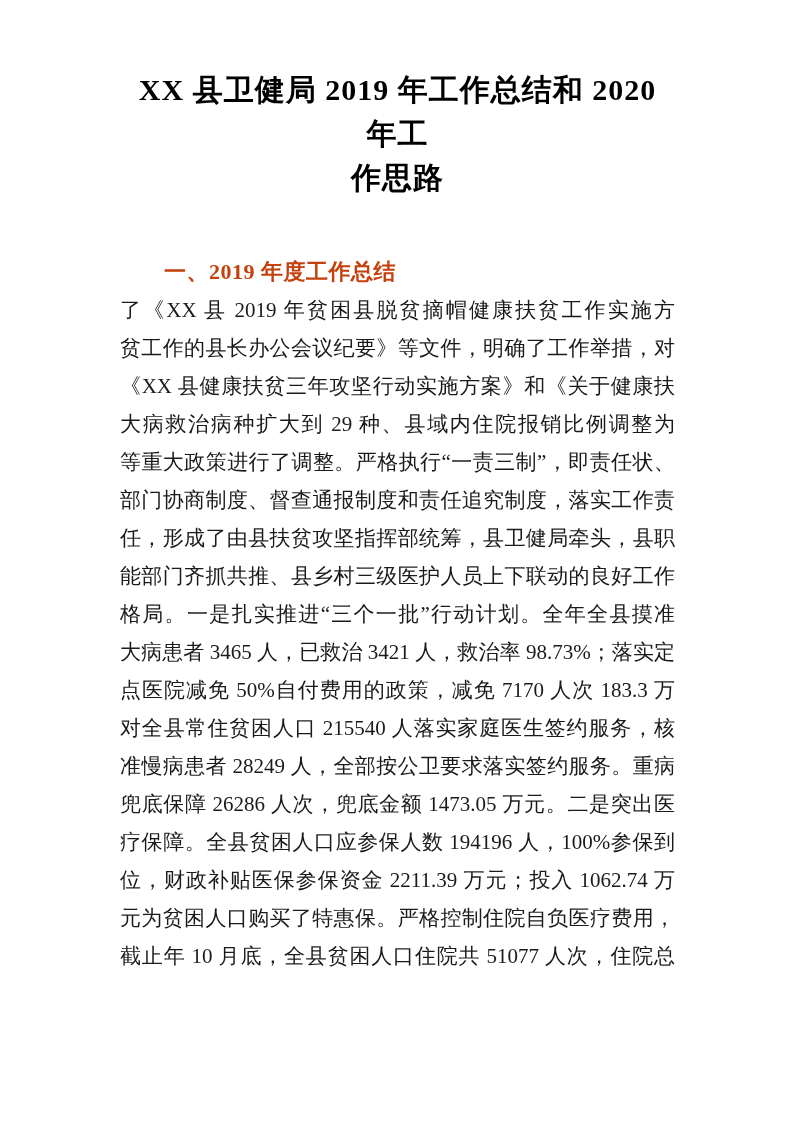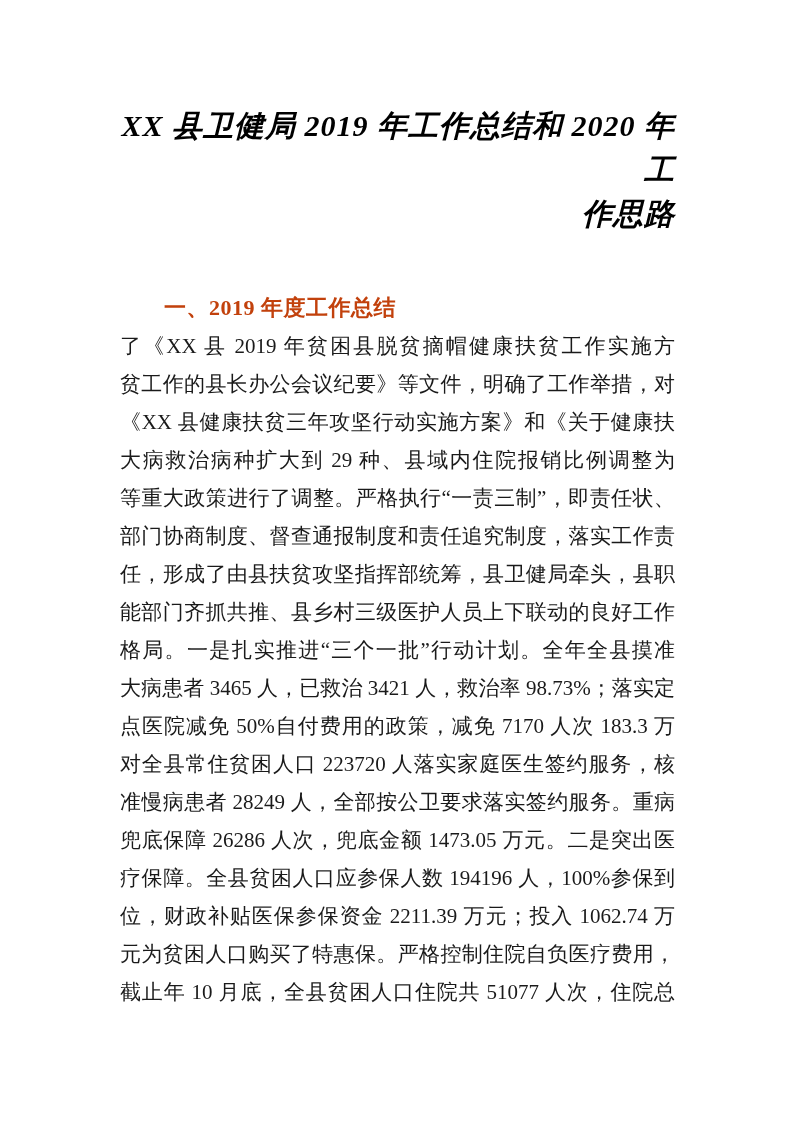--- a/index.html
+++ b/index.html
@@ -11,29 +11,28 @@
     position: relative;
     width: 793px;
     height: 1122px;
     background: #ffffff;
     color: #000000;
     overflow: hidden;
     box-sizing: border-box;
     padding: 0 118px 0 120px;
   }
   .doc-title {
-    margin-top: 104px;
-    text-align: right;
+    margin-top: 68px;
+    text-align: center;
     font-family: "Liberation Serif", "DejaVu Serif", serif;
     font-weight: 700;
     font-size: 30px;
     line-height: 44px;
     letter-spacing: 1px;
     color: #000000;
-    font-style: italic;
   }
   .section-heading {
     margin-top: 53px;
     padding-left: 44px;
     font-family: Liberation Serif, serif;
     font-weight: 700;
     font-size: 22px;
     line-height: 38px;
     letter-spacing: 0.5px;
     color: #c2410c;
@@ -77,21 +76,21 @@
       <div class="text-line"><span>贫工作的县长办公会议纪要》等文件，明确了工作举措，对</span></div>
       <div class="text-line"><span>《XX 县健康扶贫三年攻坚行动实施方案》和《关于健康扶</span></div>
       <div class="text-line"><span>大病救治病种扩大到 29 种、县域内住院报销比例调整为 85%</span></div>
       <div class="text-line"><span>等重大政策进行了调整。严格执行“一责三制”，即责任状、</span></div>
       <div class="text-line"><span>部门协商制度、督查通报制度和责任追究制度，落实工作责</span></div>
       <div class="text-line"><span>任，形成了由县扶贫攻坚指挥部统筹，县卫健局牵头，县职</span></div>
       <div class="text-line"><span>能部门齐抓共推、县乡村三级医护人员上下联动的良好工作</span></div>
       <div class="text-line"><span>格局。一是扎实推进“三个一批”行动计划。全年全县摸准</span></div>
       <div class="text-line"><span>大病患者 3465 人，已救治 3421 人，救治率 98.73%；落实定</span></div>
       <div class="text-line"><span>点医院减免 50%自付费用的政策，减免 7170 人次 183.3 万元。</span></div>
-      <div class="text-line"><span>对全县常住贫困人口 223720 人落实家庭医生签约服务，核</span></div>
+      <div class="text-line"><span>对全县常住贫困人口 215540 人落实家庭医生签约服务，核</span></div>
       <div class="text-line"><span>准慢病患者 28249 人，全部按公卫要求落实签约服务。重病</span></div>
       <div class="text-line"><span>兜底保障 26286 人次，兜底金额 1473.05 万元。二是突出医</span></div>
       <div class="text-line"><span>疗保障。全县贫困人口应参保人数 194196 人，100%参保到</span></div>
       <div class="text-line"><span>位，财政补贴医保参保资金 2211.39 万元；投入 1062.74 万</span></div>
       <div class="text-line"><span>元为贫困人口购买了特惠保。严格控制住院自负医疗费用，</span></div>
       <div class="text-line"><span>截止年 10 月底，全县贫困人口住院共 51077 人次，住院总</span></div>
     </div>
 </div>
 
 </body></html>

